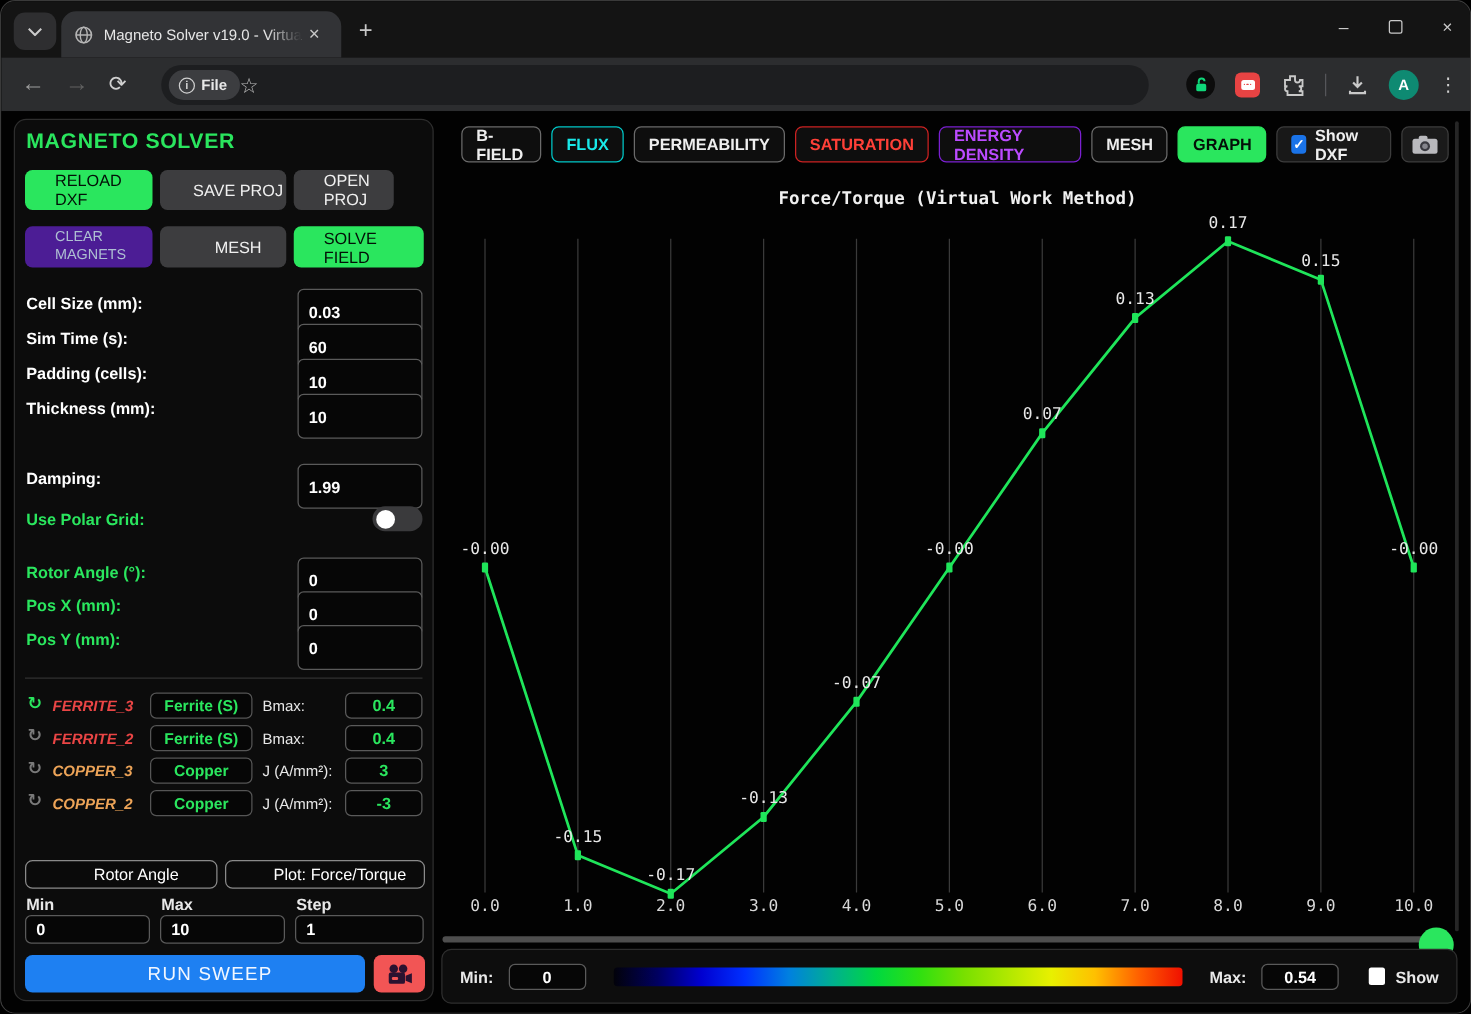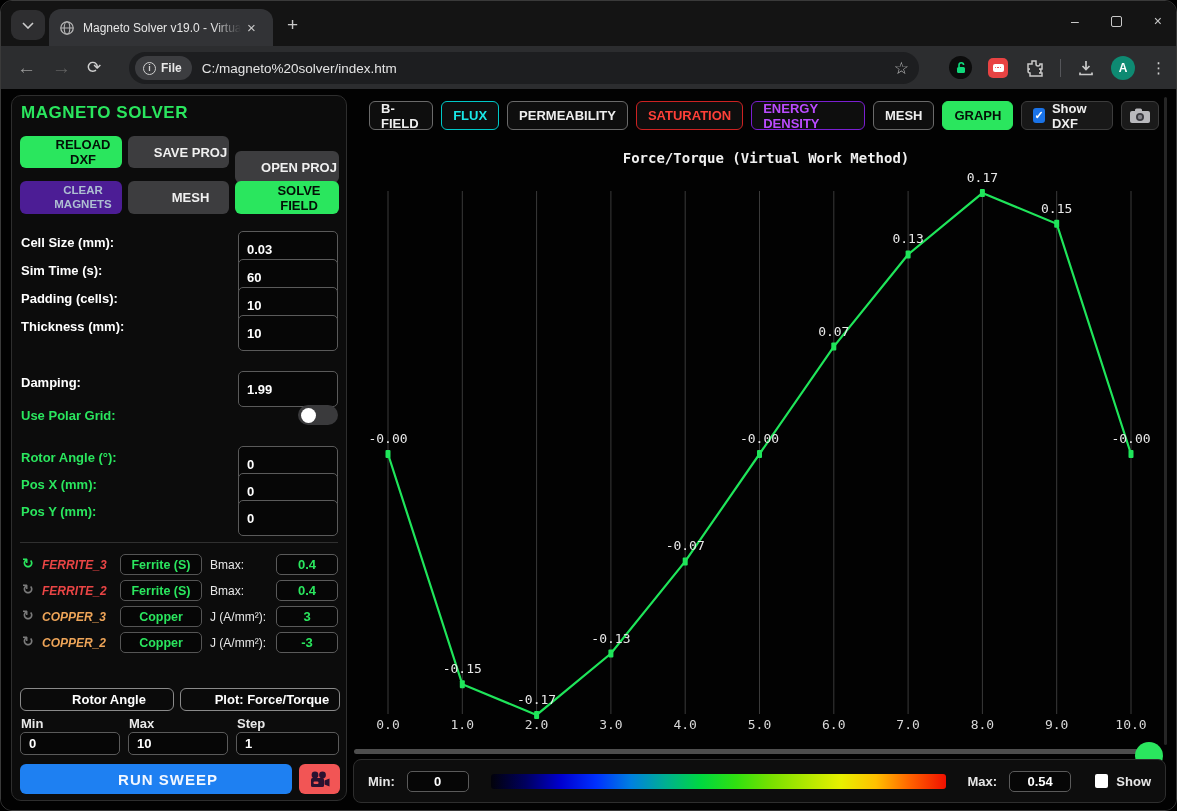--- a/index.html
+++ b/index.html
@@ -34,21 +34,21 @@
   .ext-red i s { width:1.5px; height:1.5px; background:#e84343; border-radius:50%; }
   .vdiv { width:1px; height:18px; background:#55565a; }
   .avatar { width:24px; height:24px; border-radius:50%; background:#0e8a72; color:#fff; font-size:12px; font-weight:bold; display:flex; align-items:center; justify-content:center; }
   .menu3 { color:#cfcfcf; font-size:15px; letter-spacing:0; }
 
   
   .app { position:relative; height:723px; background:#020202; }
 
   .sidebar { position:absolute; left:10px; top:6px; width:336px; height:706px; background:#0c0c0c; border:1px solid #2e2e2e; border-radius:10px; }
   .sb-title { position:absolute; left:9px; top:7px; color:var(--green); font-size:17px; font-weight:bold; letter-spacing:0.5px; }
-  .btn { border-radius:6px; font-weight:bold; display:flex; align-items:center; justify-content:center; text-align:center;padding-left:24px; }
+  .btn { border-radius:6px; font-weight:normal; display:flex; align-items:center; justify-content:center; text-align:left;padding-left:24px; }
   .sb-r1 { position:absolute; top:40px; height:32px; font-size:13px; }
   .sb-r2 { position:absolute; top:85px; height:33px; font-size:13px; }
   .b-green { background:var(--green); color:#031007; }
   .b-gray  { background:#3d3d3f; color:#f0f0f0; }
   .b-blue  { background:#4c1d95; color:#aebfd2; font-size:11.5px; line-height:1.15; }
   .fieldrow { position:absolute; left:0; width:100%; height:23px; }
   .fieldrow label { position:absolute; left:9px; top:4px; color:#fff; font-size:13px; font-weight:bold; }
   .fieldrow label.glabel { color:var(--green); }
   .inp { position:absolute; background:#060606; border:1px solid #5a5a5a; border-radius:5px; color:#fff; font-size:13px; font-weight:bold; font-family:"Liberation Sans",sans-serif; padding:0 8px; }
   .fieldrow .inp { left:226px; top:0; width:100px; height:36px; }
@@ -129,21 +129,20 @@
 
   <div class="toolbar">
     <span class="nav-ic back">←</span>
     <span class="nav-ic fwd">→</span>
     <span class="nav-ic reload">⟳</span>
     <div class="omnibox">
       <div class="file-chip">
         <span class="info-ic">i</span>
         <b>File</b>
       </div>
-      <span class="url">C:/magneto%20solver/index.htm</span>
       <span class="star">☆</span>
     </div>
     <div class="tb-right">
       <span class="ext-circle">
         <svg class="icon" width="12" height="13">
           <rect x="2" y="6" width="8" height="6" rx="1.5" fill="#0fd87a"></rect>
           <path d="M4 6 V4 a2.3 2.3 0 0 1 4.6 0" fill="none" stroke="#0fd87a" stroke-width="1.6"></path>
         </svg>
       </span>
       <span class="ext-red">
@@ -166,21 +165,21 @@
     </div>
   </div>
 
   <div class="app">
 
     <aside class="sidebar">
       <div class="sb-title">MAGNETO SOLVER</div>
 
       <div class="btn sb-r1 b-green" style="left:8px;width:102px;">RELOAD DXF</div>
       <div class="btn sb-r1 b-gray" style="left:116px;width:101px;">SAVE PROJ</div>
-      <div class="btn sb-r1 b-gray" style="left:223px;width:104px;margin-top:15px;">OPEN PROJ</div>
+      <div class="btn sb-r1 b-gray" style="left:223px;width:80px;">OPEN PROJ</div>
 
       <div class="btn sb-r2 b-blue" style="left:8px;width:102px;">CLEAR MAGNETS</div>
       <div class="btn sb-r2 b-gray" style="left:116px;width:101px;">MESH</div>
       <div class="btn sb-r2 b-green" style="left:223px;width:104px;">SOLVE FIELD</div>
 
       <div class="fieldrow" style="top:135px;">
         <label>Cell Size (mm):</label>
         <input class="inp" value="0.03" style="">
       </div>
       <div class="fieldrow" style="top:163px;">

